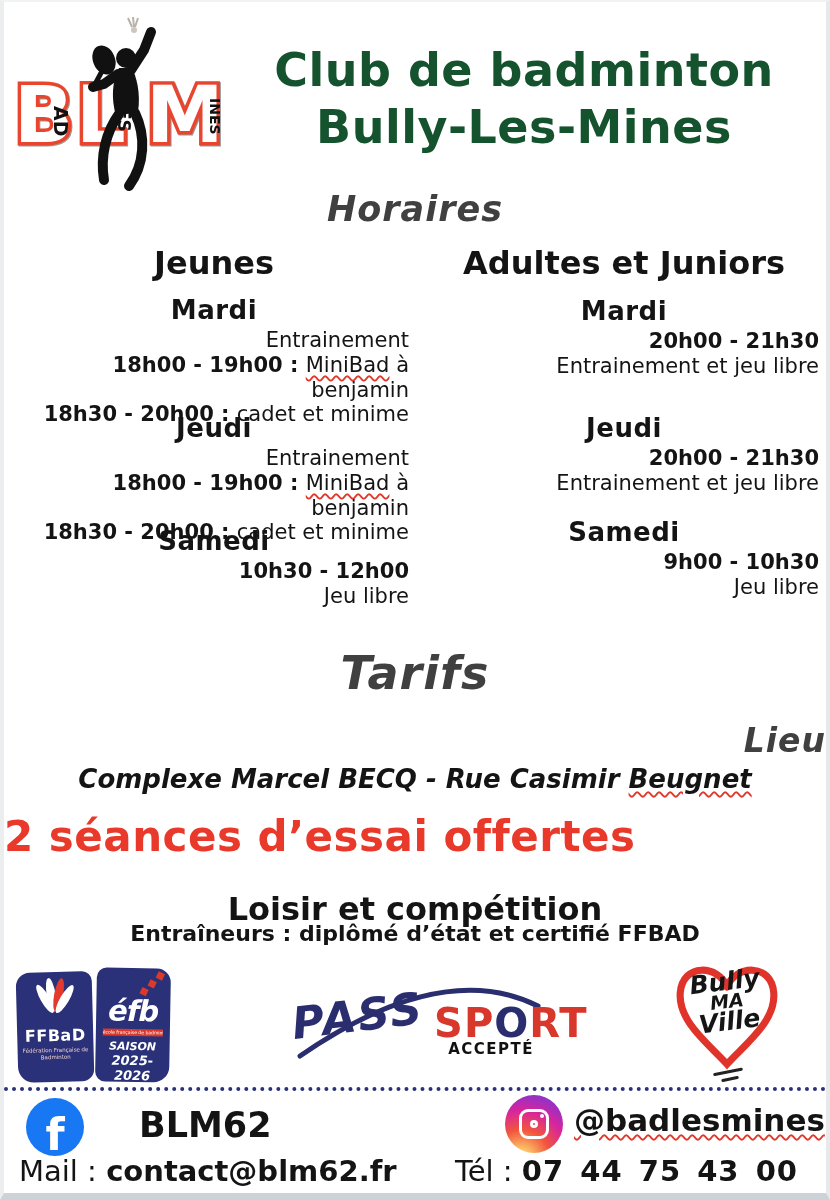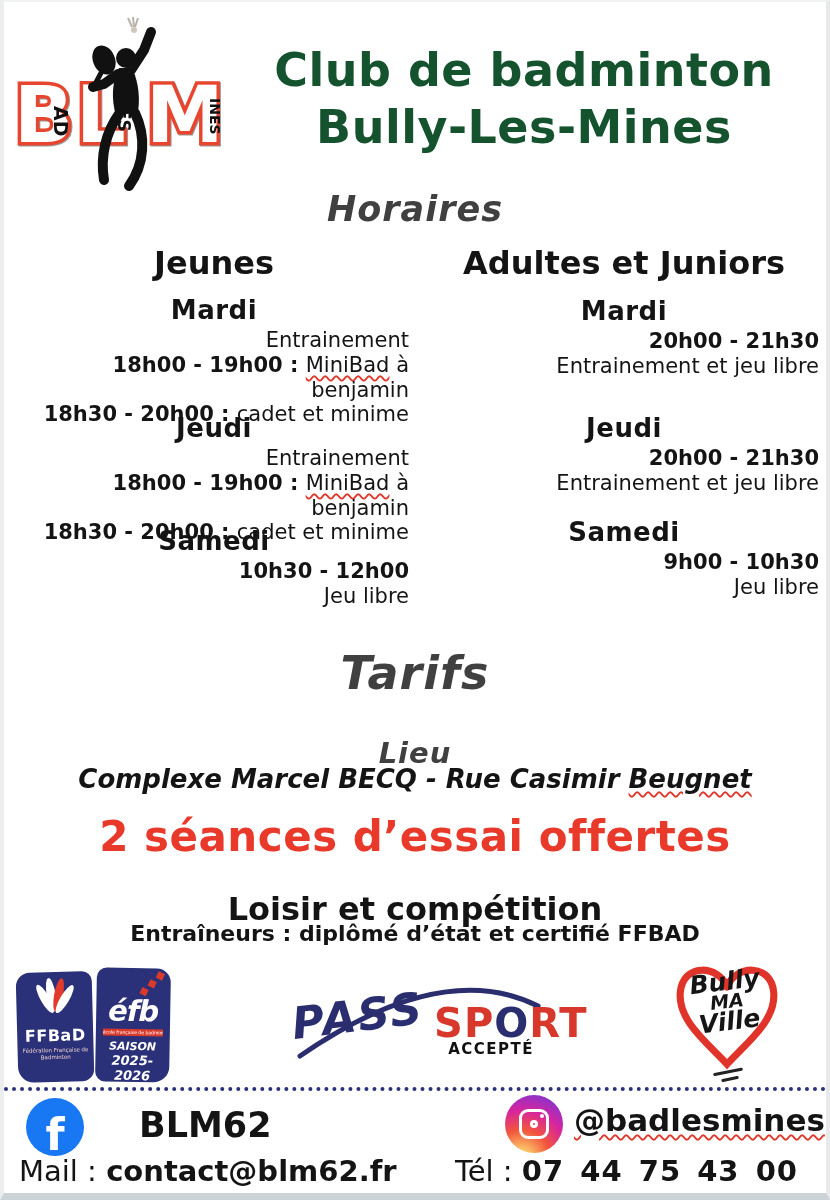--- a/index.html
+++ b/index.html
@@ -14,41 +14,41 @@
 
   
   .title { left:225px; top:40px; width:590px; text-align:center;
            font-size:46px; font-weight:bold; line-height:1.24; letter-spacing:.5px; color:#14532d; }
 
   
   .red-h { left:0; width:100%; text-align:center; color:#404040;
            font-style:italic; font-weight:bold; letter-spacing:1px; }
   .t-horaires { top:187px; font-size:35px; }
   .t-tarifs   { top:628px; font-size:46px;margin-top:16px; }
-  .t-lieu     { top:734px; font-size:29px; }
+  .t-lieu     { top:719px; font-size:33px;text-align:right; }
 
   
   .col-title { top:242px; font-size:32px; font-weight:bold; text-align:center; }
   .col-l { left:15px; width:390px; }
   .col-r { left:425px; width:390px; }
   .blk { text-align:center; }
   .day { font-size:26px; font-weight:bold; margin-bottom:3px; letter-spacing:.5px; }
   .ln  { font-size:21px; line-height:1.18;text-align:right; }
   .ln b { font-weight:bold; }
   .sq { text-decoration-line:underline; text-decoration-style:wavy;
         text-decoration-color:#e0392b; text-decoration-thickness:1.5px; text-underline-offset:3px; }
 
   
   .prices { top:676px; left:0; width:100%; display:flex; justify-content:center; gap:58px;
             font-size:28px; font-weight:bold; }
   .prices .note { font-size:19px; font-weight:bold; align-self:center; }
   .address { top:762px; left:0; width:100%; text-align:center; font-size:26px; font-weight:bold;font-style:italic; }
 
   
-  .promo { top:810px; left:0; width:100%; text-align:center; color:#e8392a;
+  .promo { top:810px; left:0; width:100%; text-align:left; color:#e8392a;
            font-size:42px; font-weight:bold; letter-spacing:.5px; }
   .d1 { top:888px; left:0; width:100%; text-align:center; font-size:32px; font-weight:bold; }
   .d2 { top:919px; left:0; width:100%; text-align:center; font-size:22px; font-weight:bold; }
 
   
   .badge { background:#2a3178; color:#fff; border-radius:12px; text-align:center; }
   .ffbad { left:13px; top:970px; width:76px; height:110px; transform:rotate(-1.5deg);
            border-radius:14px 10px 12px 16px; padding-top:6px; }
   .ffbad .nm { font-size:16px; font-weight:bold; letter-spacing:.5px; margin-top:2px; }
   .ffbad .sb { font-size:5.5px; line-height:1.25; color:#f3d3cf; margin-top:2px; padding:0 5px; }

